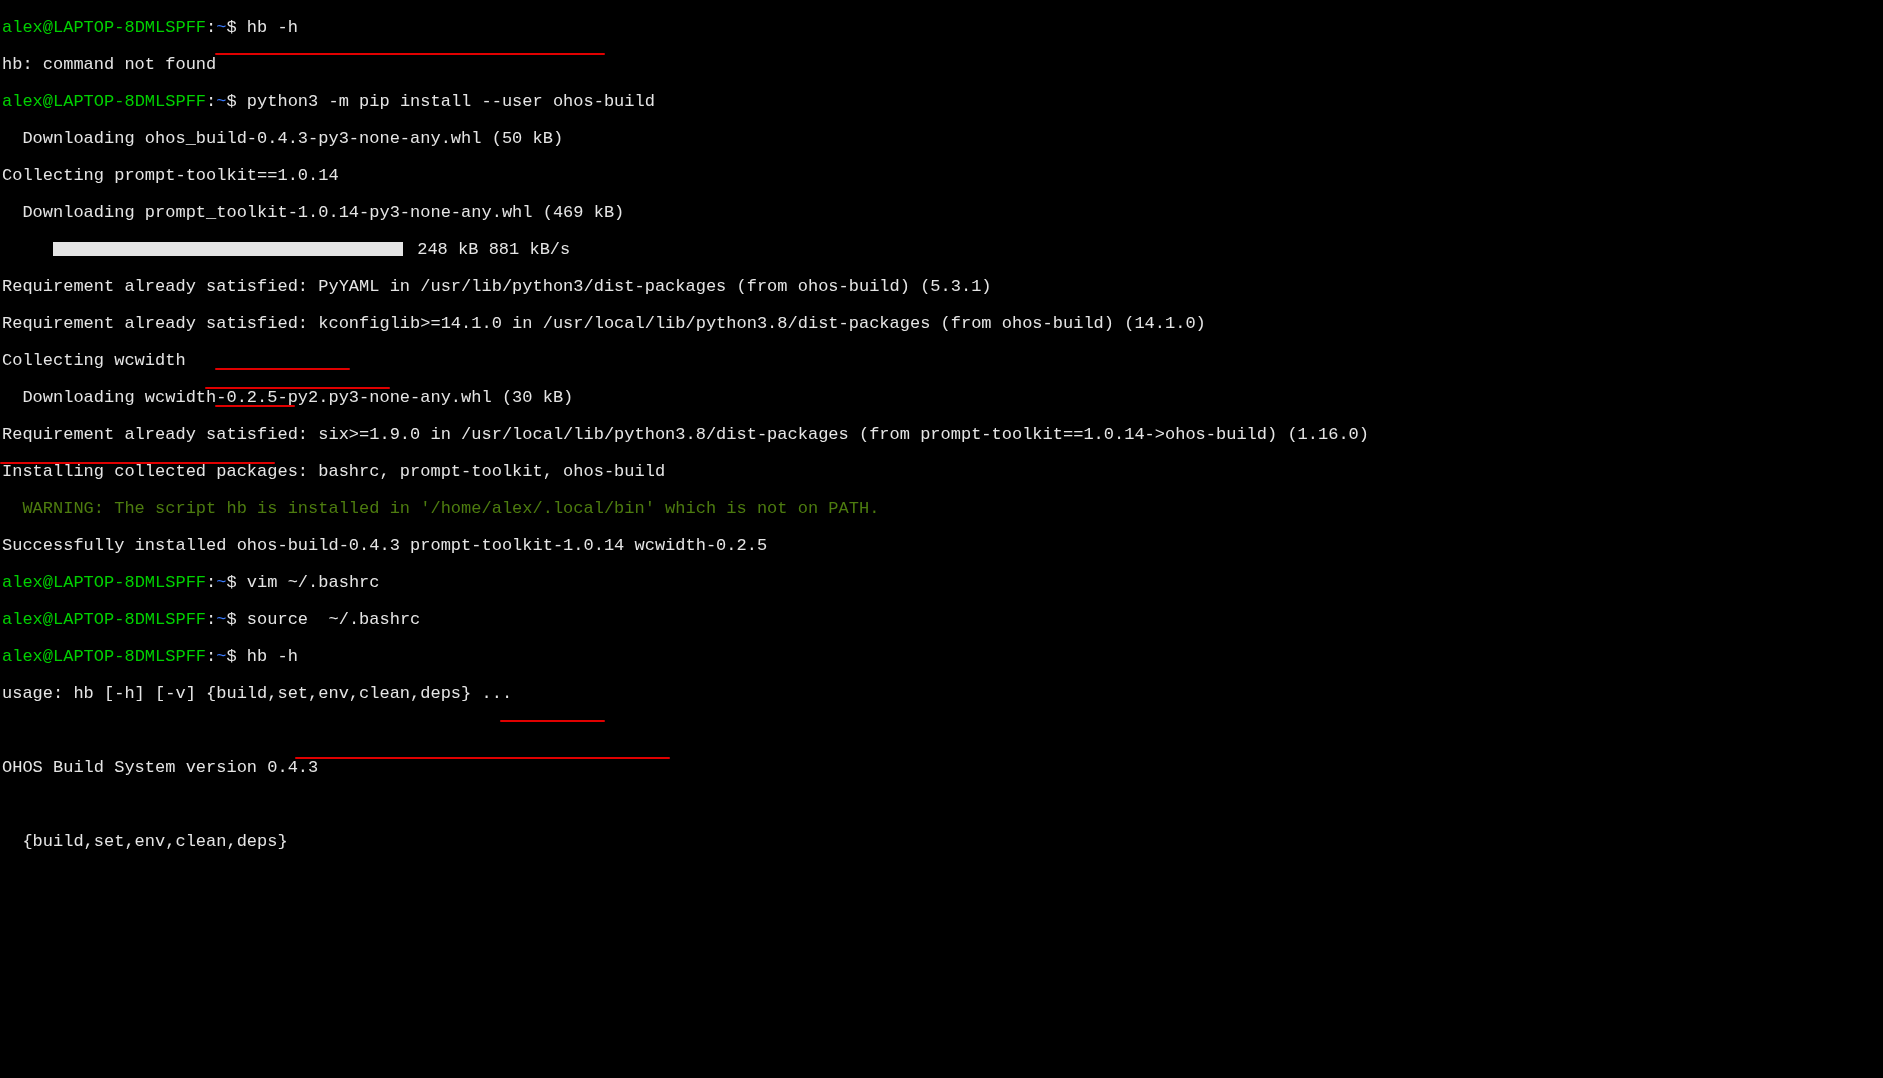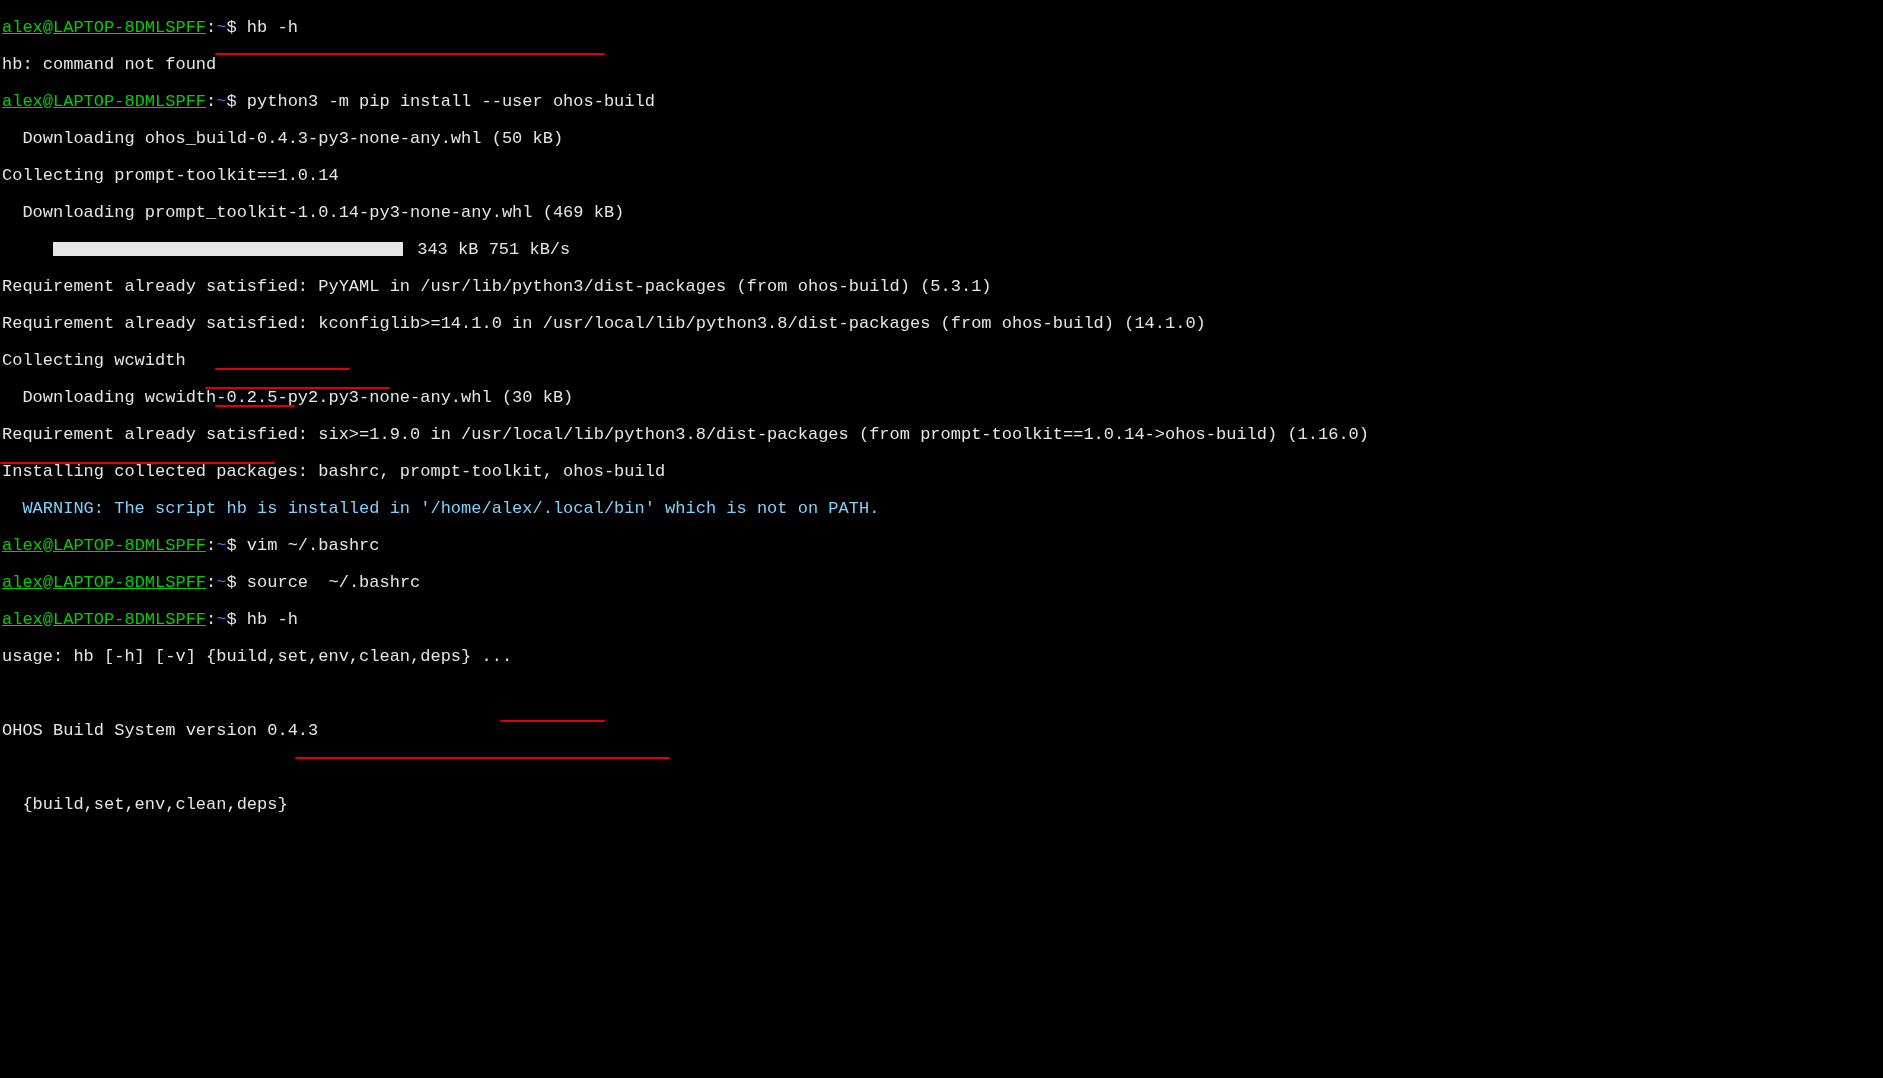--- a/index.html
+++ b/index.html
@@ -10,23 +10,23 @@
     font-family: "Consolas", "Menlo", "Courier New", monospace;
     font-size: 17px;
     line-height: 18.5px;
     width: 1883px;
   }
   .terminal {
     padding: 0 0 20px 2px;
     white-space: pre;
     position: relative;
   }
-  .green  { color: #00d000; text-decoration: underline; }
+  .green  { color: #00d000; }
   .blue   { color: #3a7bff; }
-  .yellow { color: #7dd3fc; }
+  .yellow { color: #4d7c0f; }
   .white  { color: #e5e5e5; }
   .bar {
     display: inline-block;
     width: 350px;
     height: 14px;
     background: #e5e5e5;
     vertical-align: -2px;
     margin-right: 4px;
   }
   
@@ -41,28 +41,29 @@
 </head>
 <body>
 
 <div class="terminal">
 <div class="line"><span class="green">alex</span><span class="green">@</span><span class="green">LAPTOP-8DMLSPFF</span><span class="white">:</span><span class="blue">~</span><span class="white">$ </span><span class="white">hb -h</span></div>
 <div class="line"><span class="white">hb: command not found</span></div>
 <div class="line"><span class="green">alex</span><span class="green">@</span><span class="green">LAPTOP-8DMLSPFF</span><span class="white">:</span><span class="blue">~</span><span class="white">$ </span><span class="white">python3 -m pip install --user ohos-build</span></div>
 <div class="line"><span class="white">  Downloading ohos_build-0.4.3-py3-none-any.whl (50 kB)</span></div>
 <div class="line"><span class="white">Collecting prompt-toolkit==1.0.14</span></div>
 <div class="line"><span class="white">  Downloading prompt_toolkit-1.0.14-py3-none-any.whl (469 kB)</span></div>
-<div class="line"><span class="white">     </span><span class="bar"></span><span class="white"> 343 kB 751 kB/s</span></div>
+<div class="line"><span class="white">     </span><span class="bar"></span><span class="white"> 248 kB 881 kB/s</span></div>
 <div class="line"><span class="white">Requirement already satisfied: PyYAML in /usr/lib/python3/dist-packages (from ohos-build) (5.3.1)</span></div>
 <div class="line"><span class="white">Requirement already satisfied: kconfiglib&gt;=14.1.0 in /usr/local/lib/python3.8/dist-packages (from ohos-build) (14.1.0)</span></div>
 <div class="line"><span class="white">Collecting wcwidth</span></div>
 <div class="line"><span class="white">  Downloading wcwidth-0.2.5-py2.py3-none-any.whl (30 kB)</span></div>
 <div class="line"><span class="white">Requirement already satisfied: six&gt;=1.9.0 in /usr/local/lib/python3.8/dist-packages (from prompt-toolkit==1.0.14-&gt;ohos-build) (1.16.0)</span></div>
 <div class="line"><span class="white">Installing collected packages: bashrc, prompt-toolkit, ohos-build</span></div>
 <div class="line"><span class="yellow">  WARNING: The script hb is installed in '/home/alex/.local/bin' which is not on PATH.</span></div>
+<div class="line"><span class="white">Successfully installed ohos-build-0.4.3 prompt-toolkit-1.0.14 wcwidth-0.2.5</span></div>
 <div class="line"><span class="green">alex</span><span class="green">@</span><span class="green">LAPTOP-8DMLSPFF</span><span class="white">:</span><span class="blue">~</span><span class="white">$ </span><span class="white">vim ~/.bashrc</span></div>
 <div class="line"><span class="green">alex</span><span class="green">@</span><span class="green">LAPTOP-8DMLSPFF</span><span class="white">:</span><span class="blue">~</span><span class="white">$ </span><span class="white">source  ~/.bashrc</span></div>
 <div class="line"><span class="green">alex</span><span class="green">@</span><span class="green">LAPTOP-8DMLSPFF</span><span class="white">:</span><span class="blue">~</span><span class="white">$ </span><span class="white">hb -h</span></div>
 <div class="line"><span class="white">usage: hb [-h] [-v] {build,set,env,clean,deps} ...</span></div>
 <div class="line"><span class="white"></span>&nbsp;</div>
 <div class="line"><span class="white">OHOS Build System version 0.4.3</span></div>
 <div class="line"><span class="white"></span>&nbsp;</div>
 <div class="line"><span class="white">  {build,set,env,clean,deps}</span></div>
 
 

